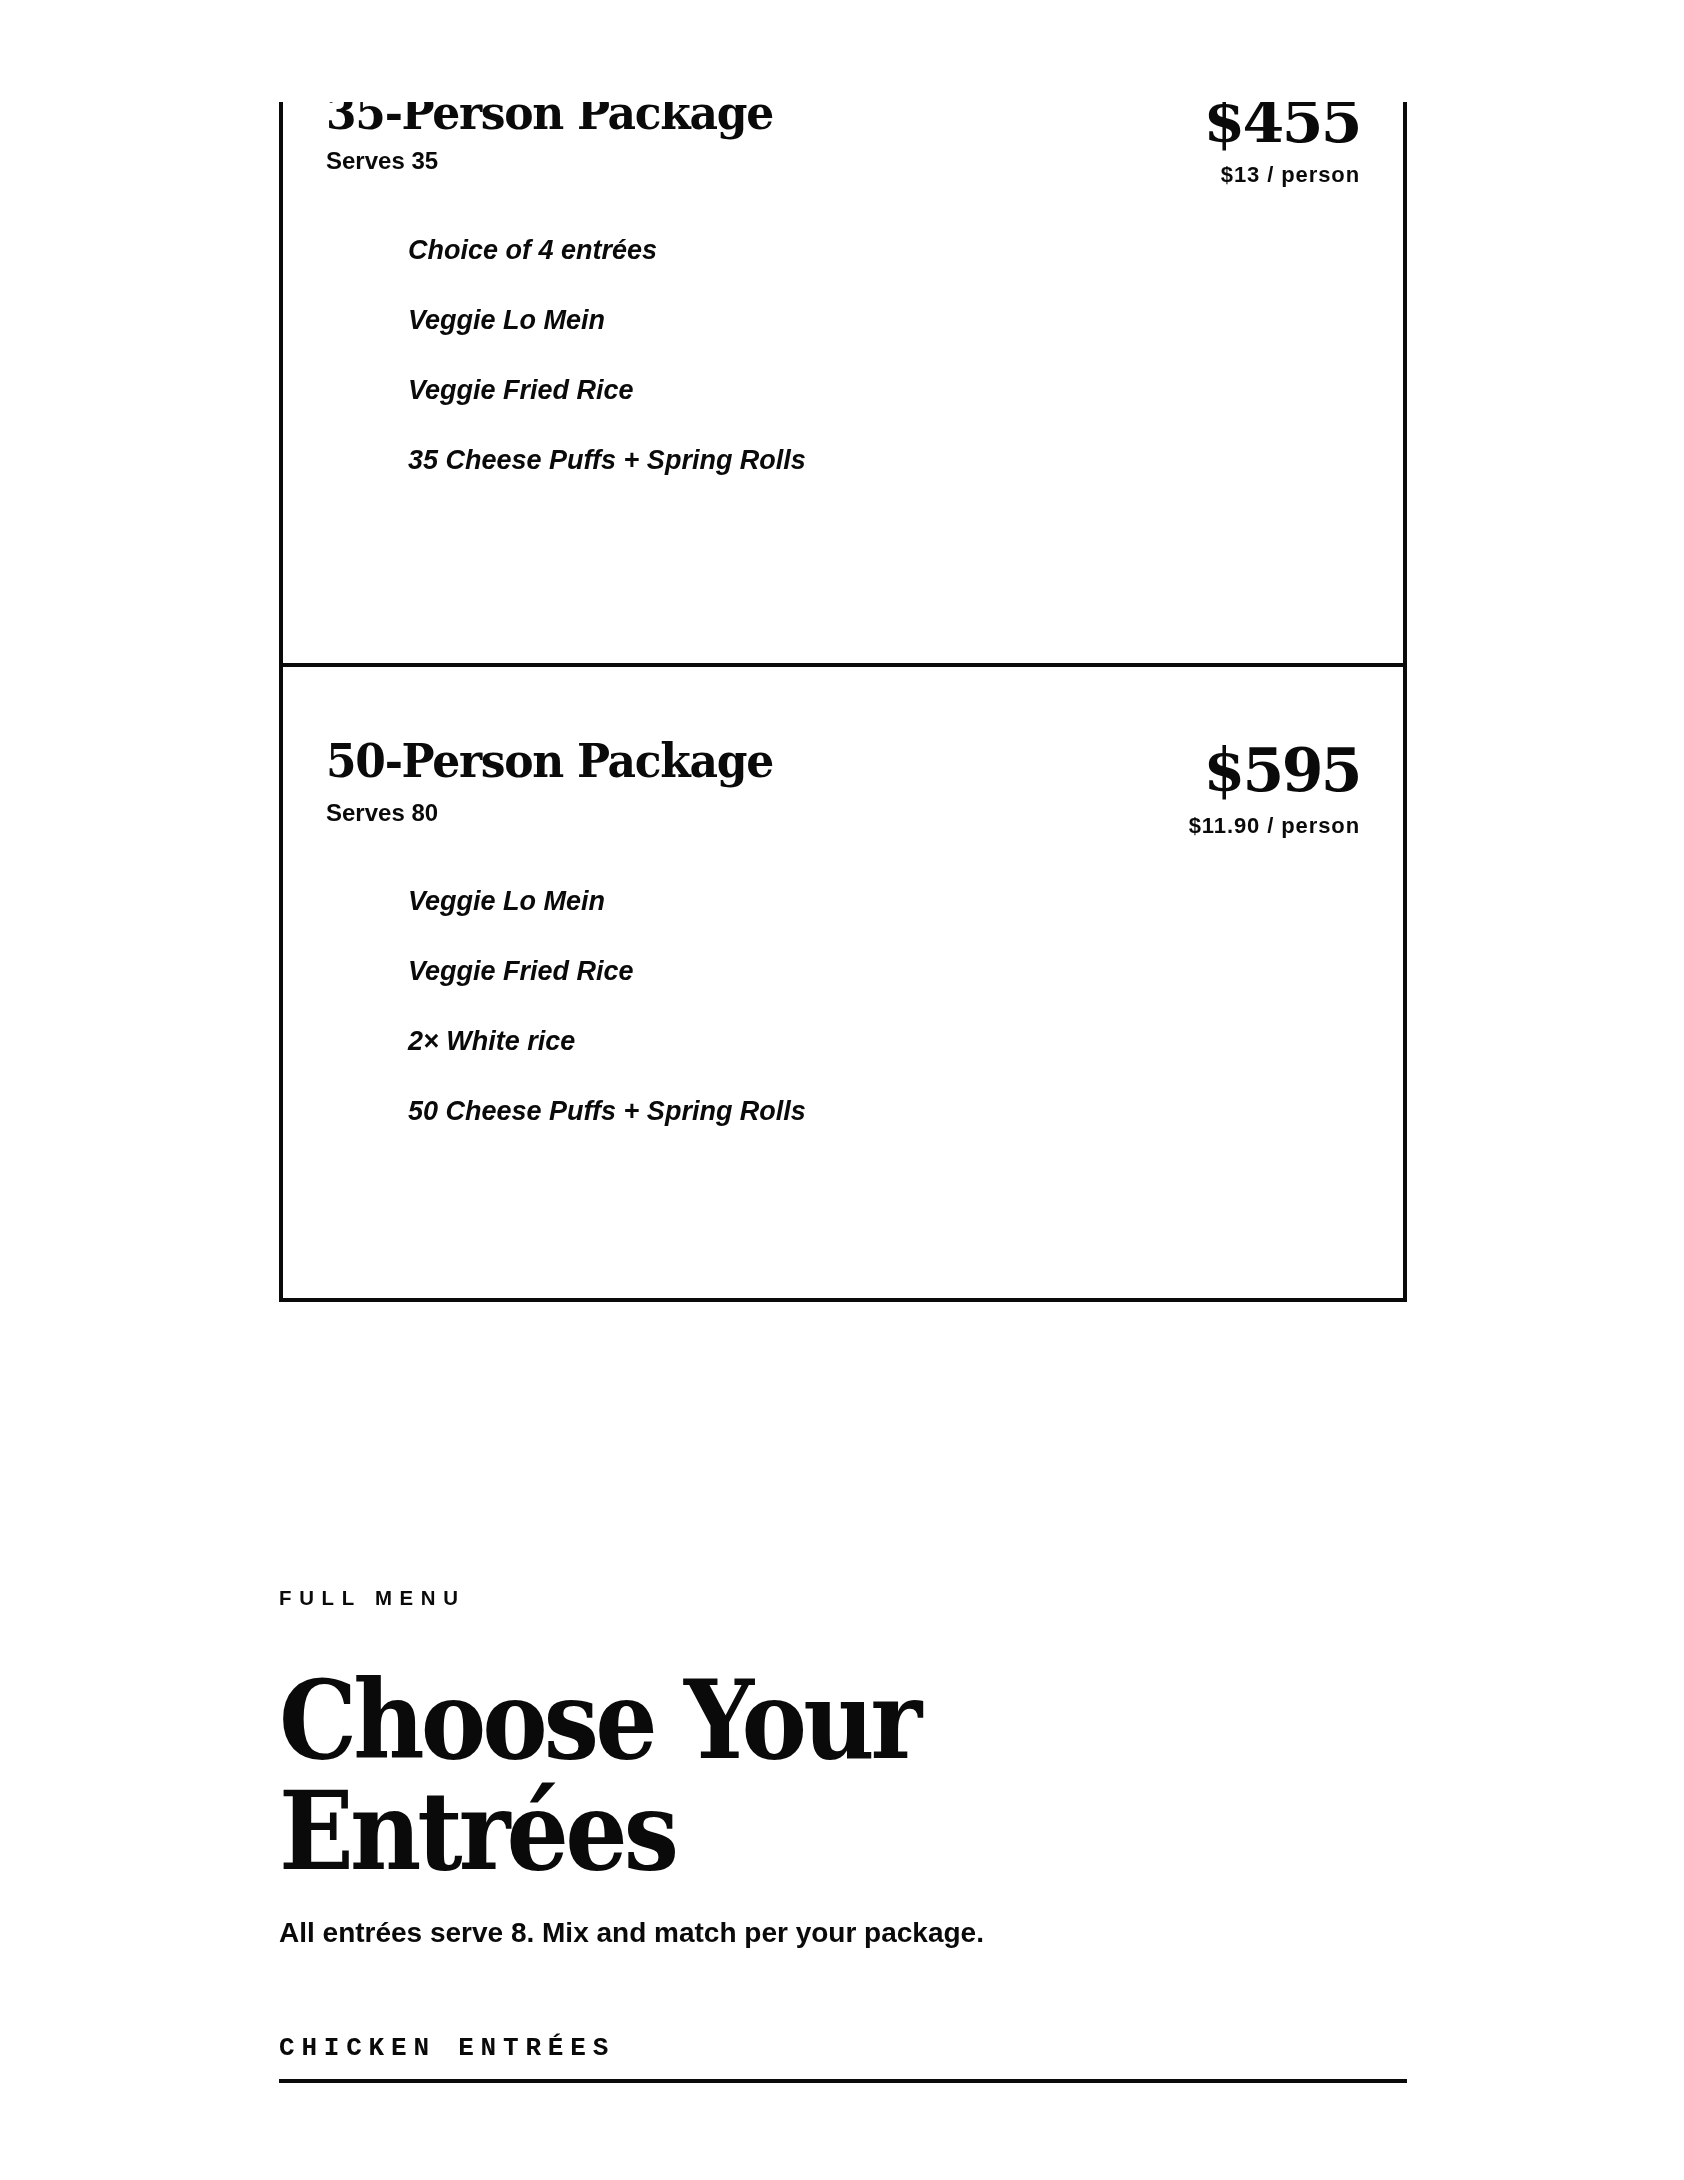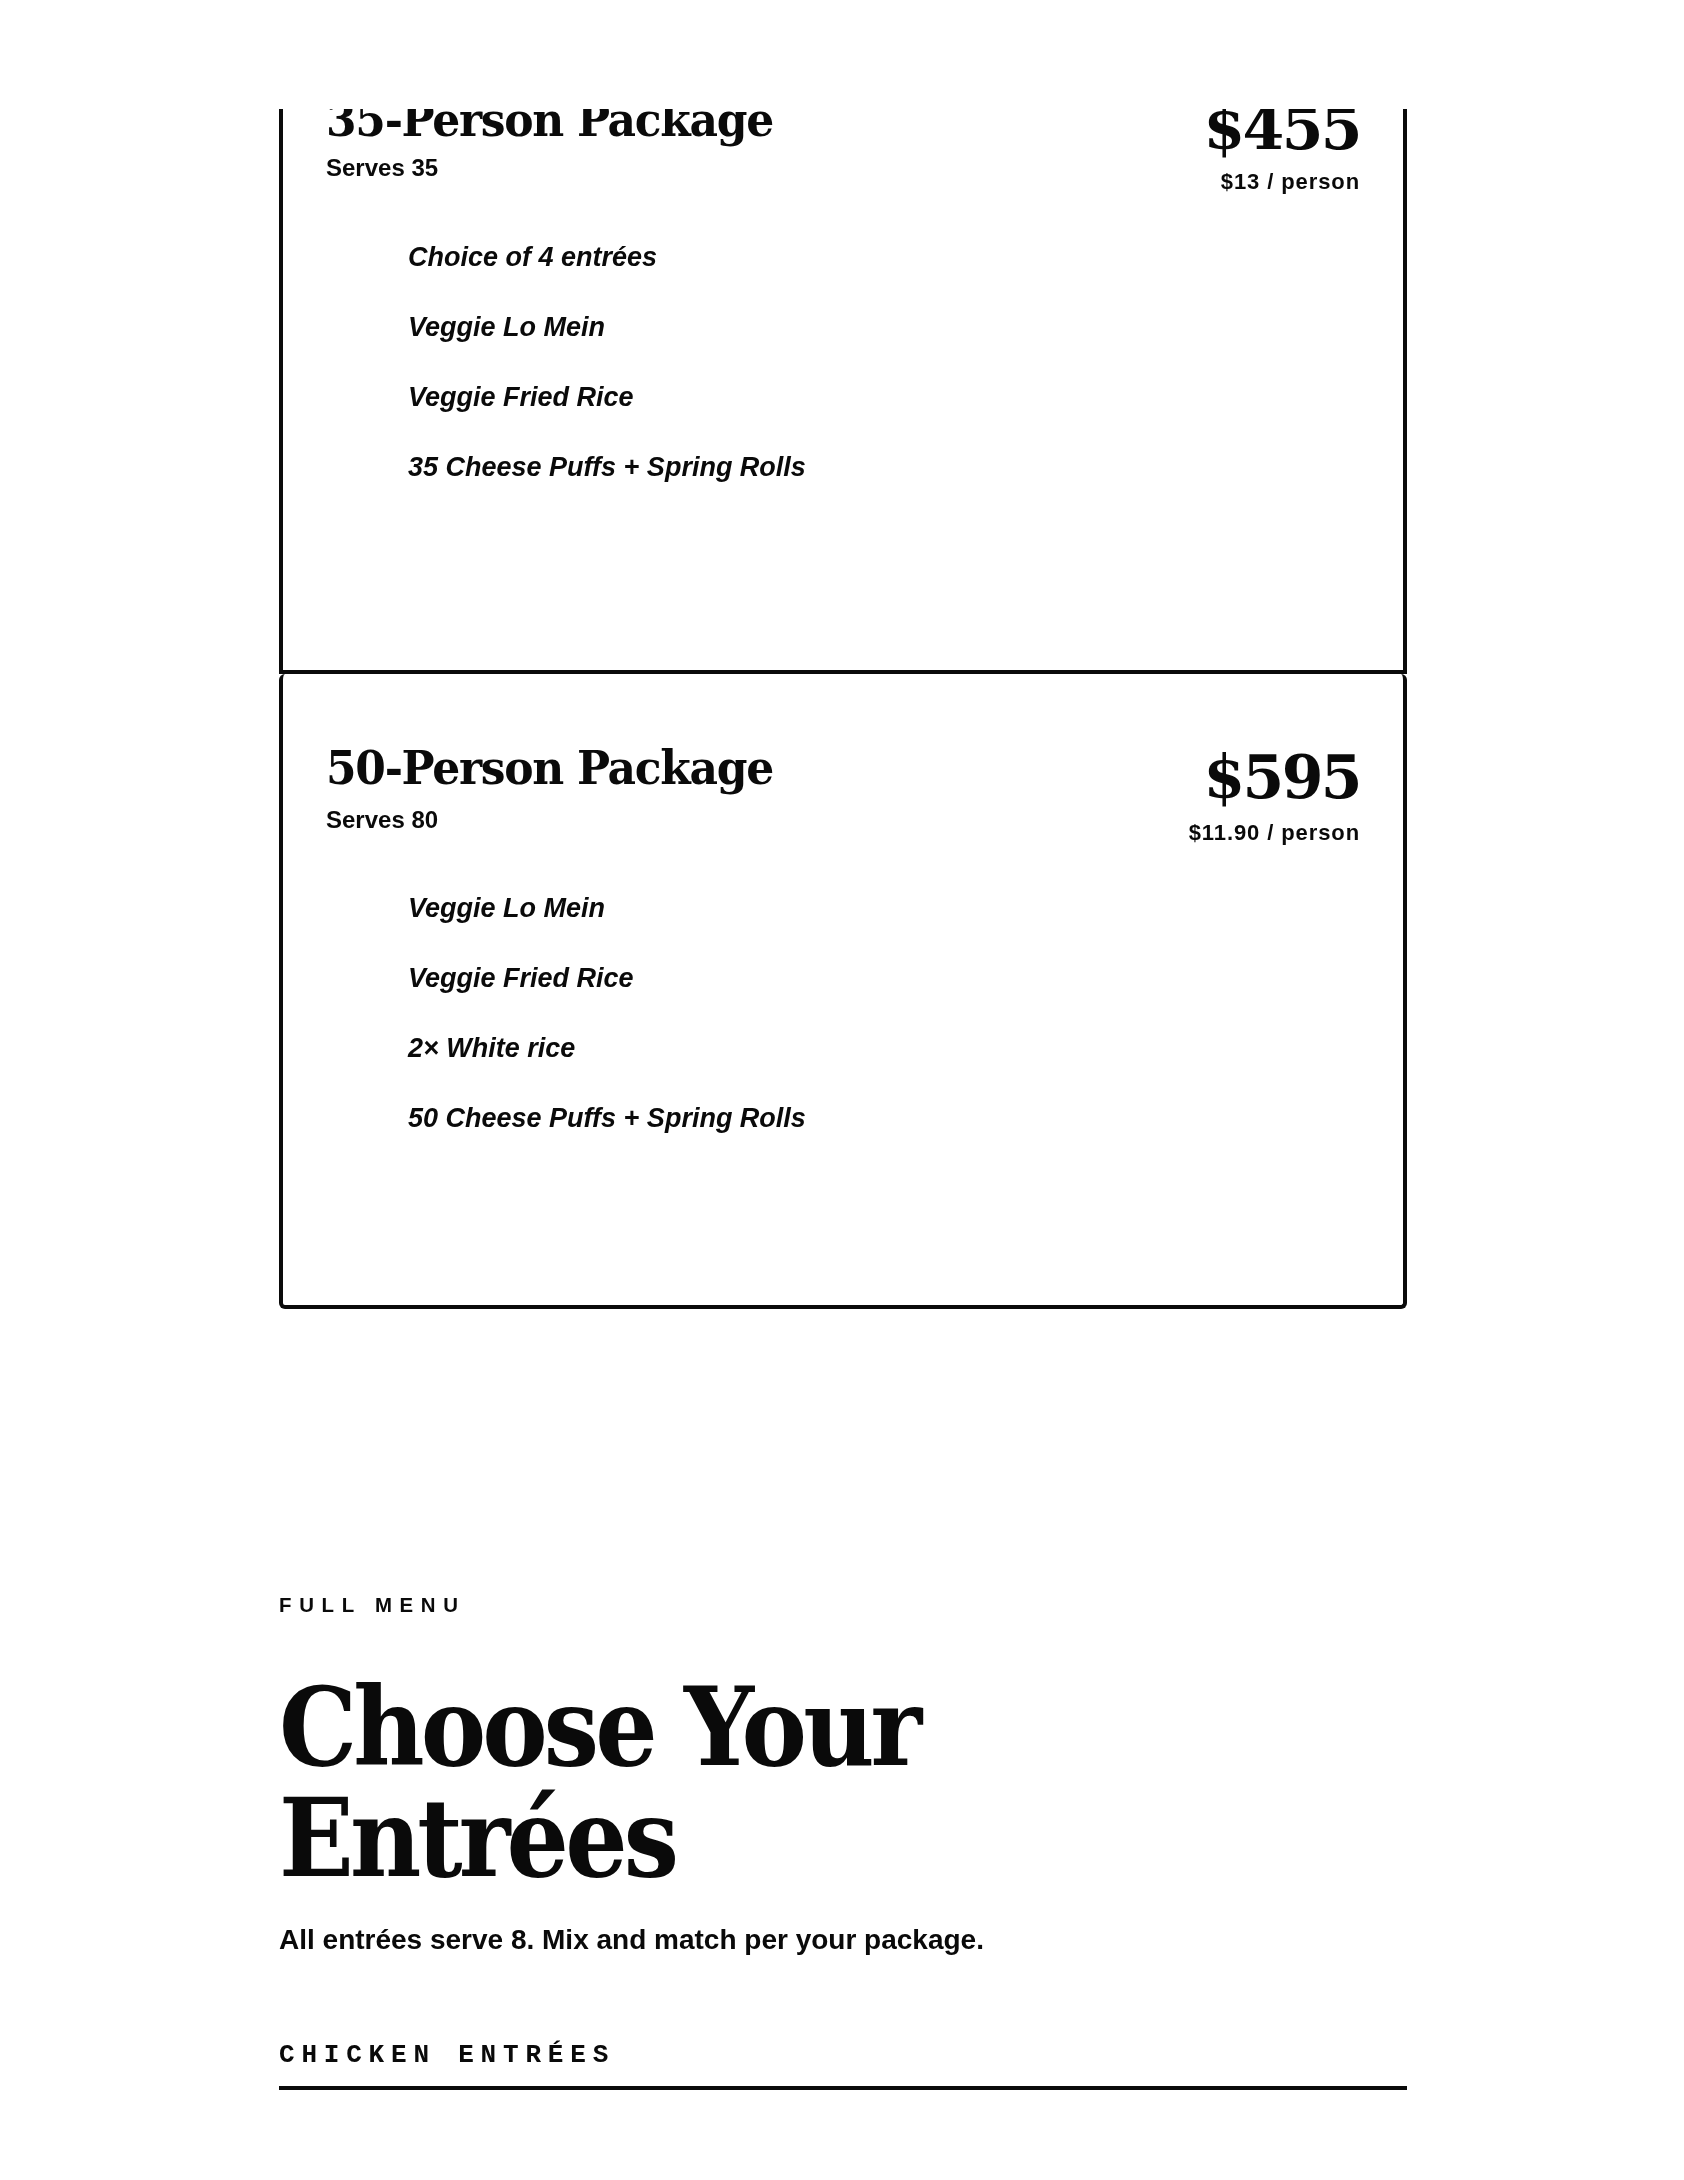--- a/index.html
+++ b/index.html
@@ -1,33 +1,33 @@
 <!DOCTYPE html>
 <html style="font-size:13.6px"><head>
 <meta charset="utf-8">
 <style>
   * { box-sizing: border-box; margin: 0; padding: 0; }
   html, body { width: 1685px; height: 2181px; background: #ffffff; overflow: hidden; }
   body { position: relative; color: #0a0a0a; font-family: "Liberation Sans", sans-serif; }
 
-  .page { position: absolute; left: 0; top: 11px; width: 1685px; height: 2010px; }
+  .page { position: absolute; left: 0; top: 4px; width: 1685px; height: 2010px; }
 
   .top-overlay {
     position: absolute; left: 0; top: 0; width: 1685px; height: 98px;
     background: #ffffff; z-index: 10;
   }
 
   .packages { position: absolute; left: 279px; top: 17px; width: 1128px; }
 
   .card {
     position: relative;
     border: 4.3px solid #0a0a0a;
     width: 1128px;
   }
-  .card + .card { border-top: none; border-radius: 6px; }
+  .card + .card { border-top: none; }
   .card-1 { height: 646px; }
   .card-2 { height: 635px; }
 
   .card-title {
     position: absolute; left: 43px;
     font-family: "DejaVu Serif", serif;
     font-weight: bold;
     font-size: 44px;
     letter-spacing: -1.3px;
     line-height: 1;

